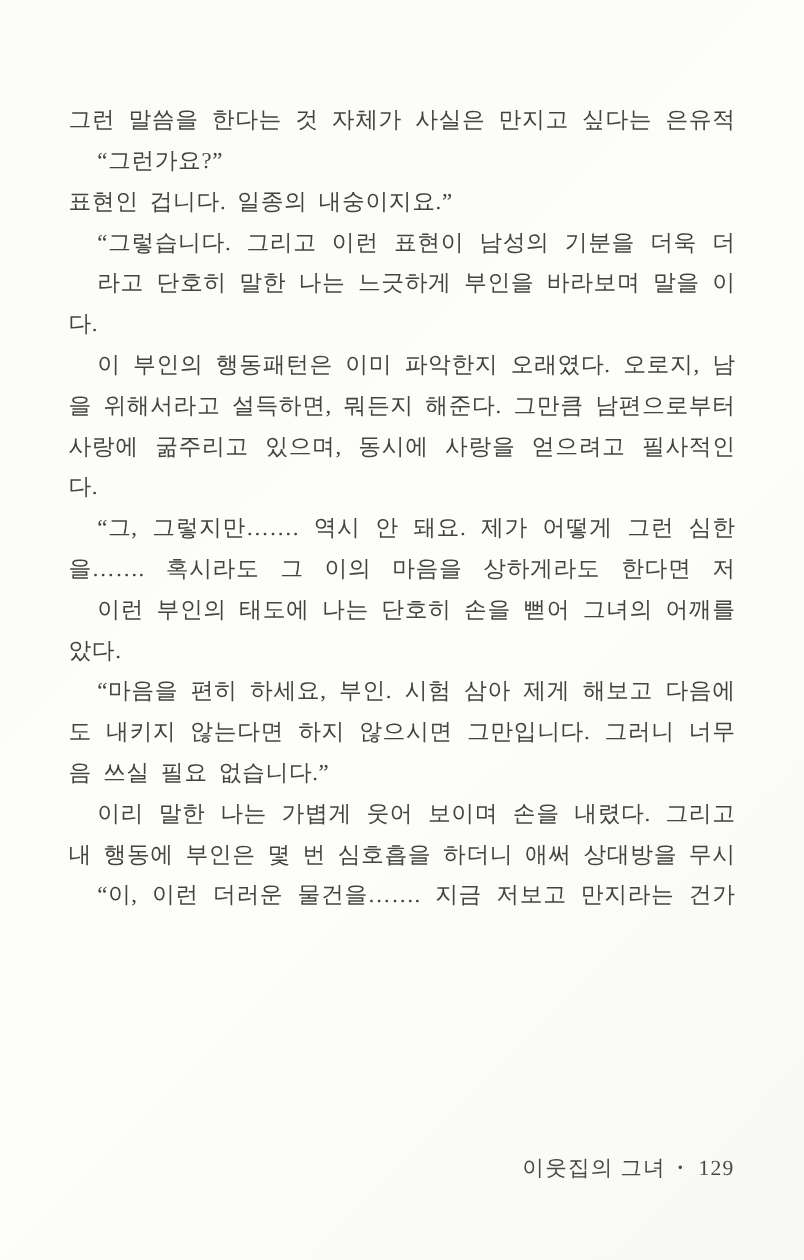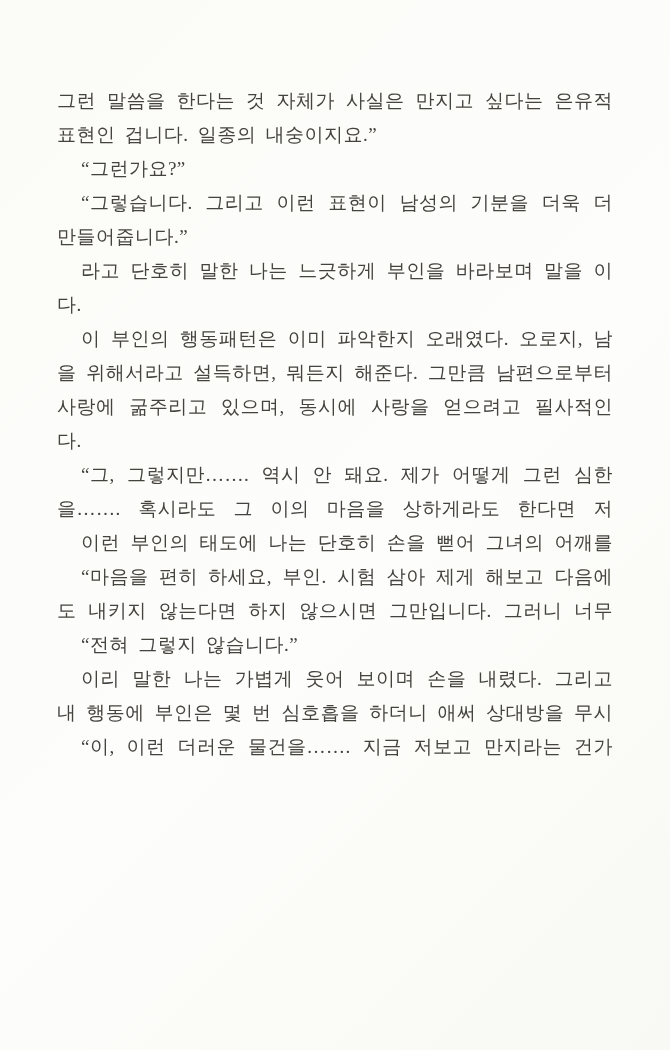--- a/index.html
+++ b/index.html
@@ -56,33 +56,36 @@
     font-size: 12px;
     vertical-align: 2px;
   }
 </style>
 </head>
 <body>
 
 <div class="page">
   <main class="body-text">
       <div class="line justify">그런 말씀을 한다는 것 자체가 사실은 만지고 싶다는 은유적인</div>
+      <div class="line indent">“그런가요?”</div>
       <div class="line">표현인 겁니다. 일종의 내숭이지요.”</div>
-      <div class="line indent">“그런가요?”</div>
       <div class="line indent justify">“그렇습니다. 그리고 이런 표현이 남성의 기분을 더욱 더 좋게</div>
-      <div class="line">만들어줍니다.”</div>
       <div class="line indent justify">라고 단호히 말한 나는 느긋하게 부인을 바라보며 말을 이었</div>
       <div class="line">다.</div>
       <div class="line indent justify">이 부인의 행동패턴은 이미 파악한지 오래였다. 오로지, 남편</div>
       <div class="line justify">을 위해서라고 설득하면, 뭐든지 해준다. 그만큼 남편으로부터의</div>
       <div class="line justify">사랑에 굶주리고 있으며, 동시에 사랑을 얻으려고 필사적인 것이</div>
       <div class="line">다.</div>
       <div class="line indent justify">“그, 그렇지만……. 역시 안 돼요. 제가 어떻게 그런 심한 말</div>
       <div class="line justify">을……. 혹시라도 그 이의 마음을 상하게라도 한다면 저는…….”</div>
       <div class="line indent justify">이런 부인의 태도에 나는 단호히 손을 뻗어 그녀의 어깨를 잡</div>
+      <div class="line">았다.</div>
       <div class="line indent justify">“마음을 편히 하세요, 부인. 시험 삼아 제게 해보고 다음에라</div>
       <div class="line justify">도 내키지 않는다면 하지 않으시면 그만입니다. 그러니 너무 마</div>
-      <div class="line indent">“전혀 그렇지 않습니다.”</div>
+      <div class="line">음 쓰실 필요 없습니다.”</div>
       <div class="line indent justify">이리 말한 나는 가볍게 웃어 보이며 손을 내렸다. 그리고 이런</div>
       <div class="line justify">내 행동에 부인은 몇 번 심호흡을 하더니 애써 상대방을 무시하</div>
       <div class="line indent justify">“이, 이런 더러운 물건을……. 지금 저보고 만지라는 건가요?”</div>
     </main>
+  <div class="footer">
+    <span>이웃집의 그녀</span><span class="sep">•</span><span>129</span>
+  </div>
 </div>
 
 </body></html>

